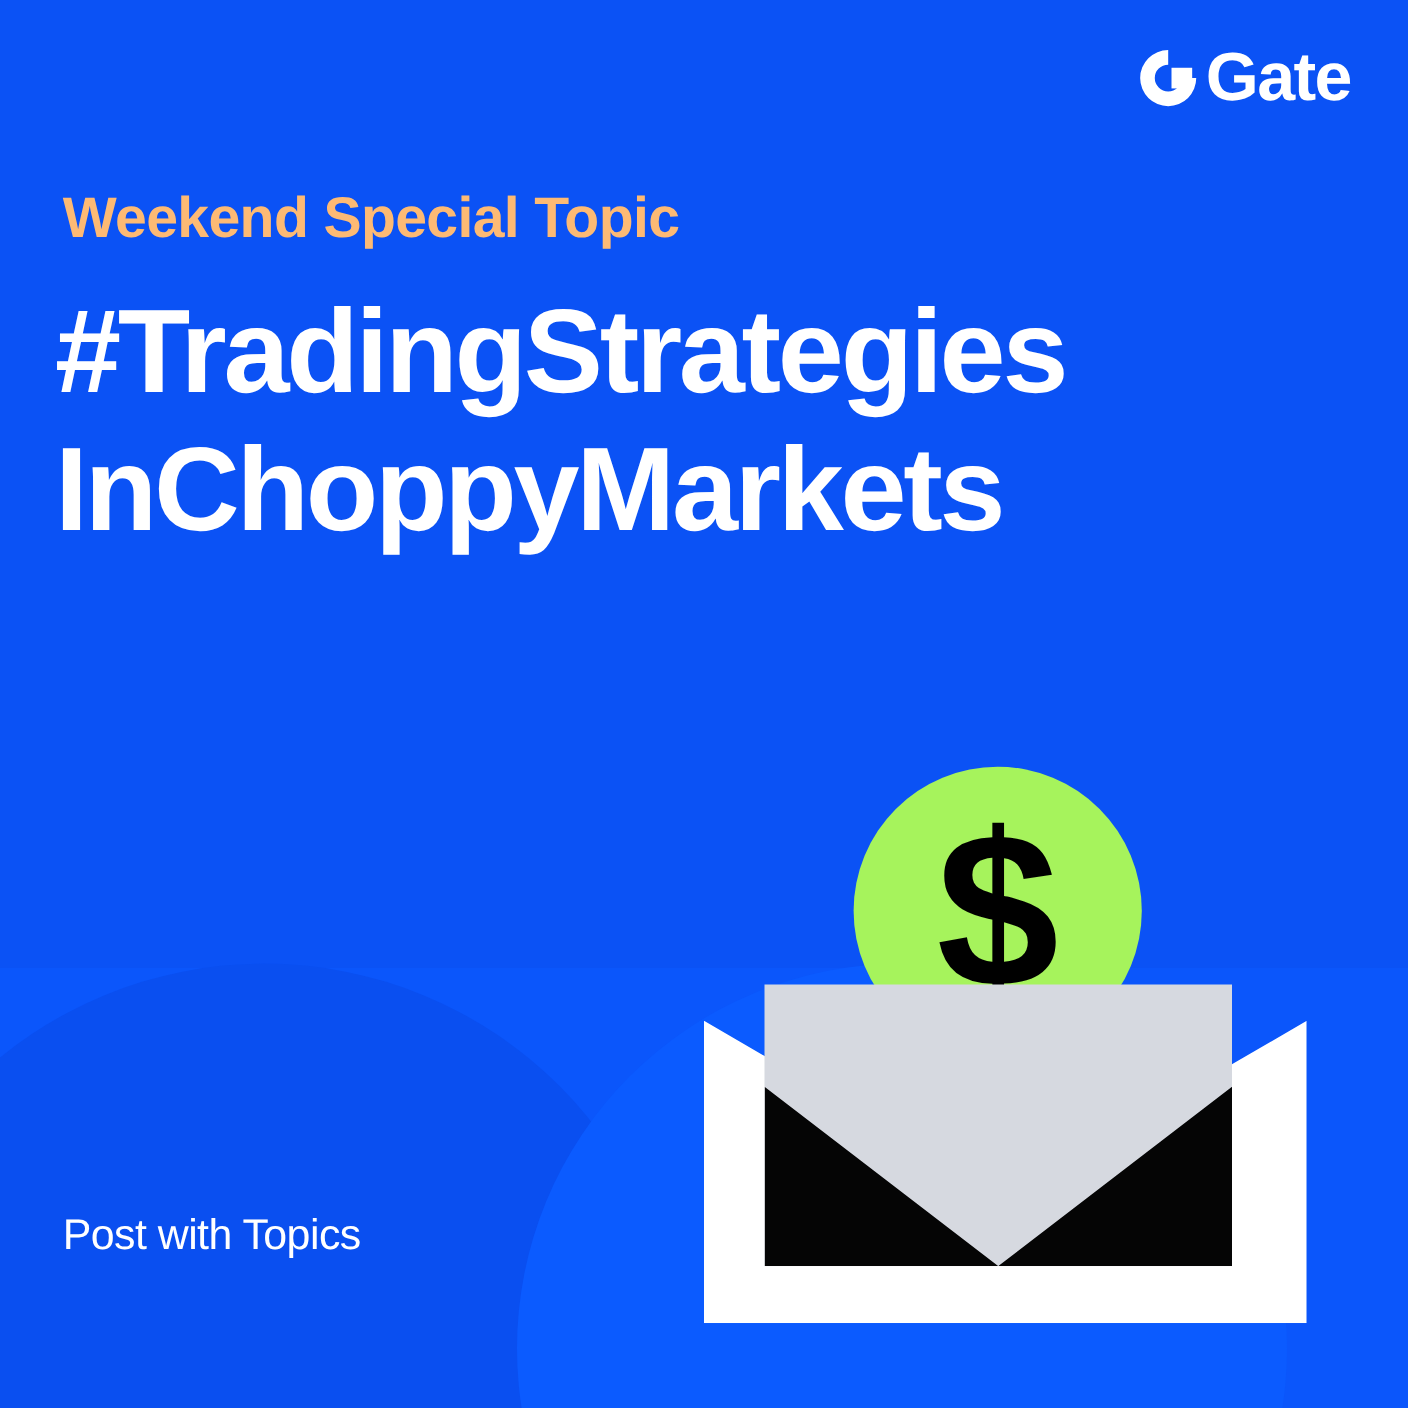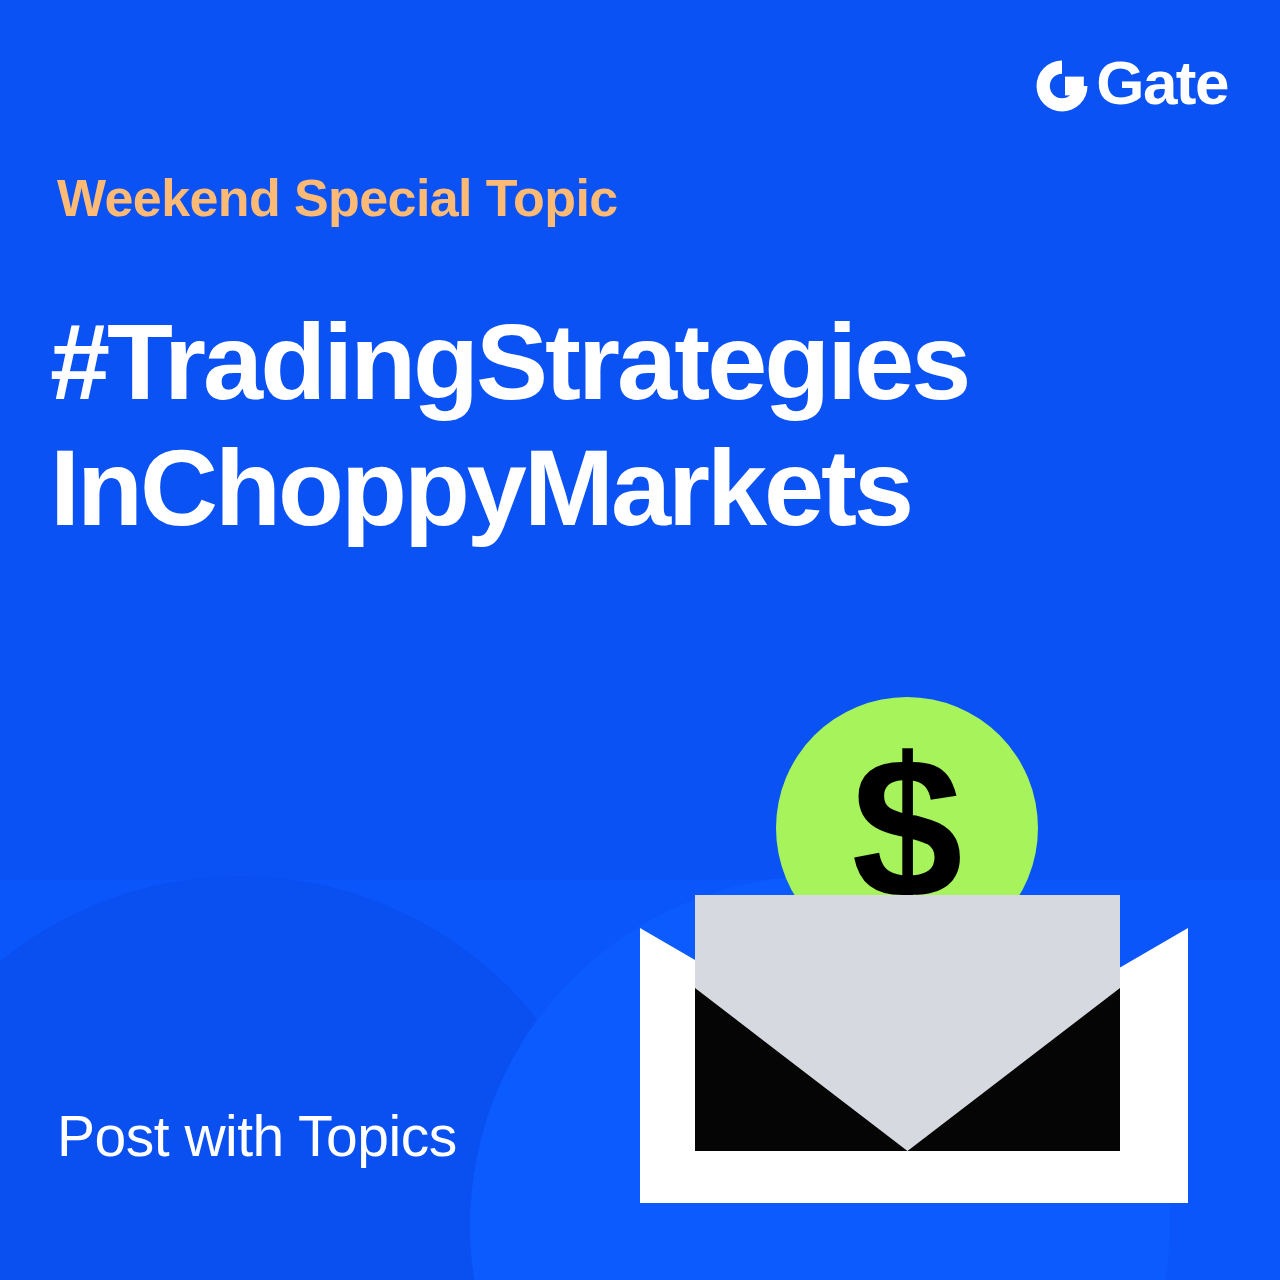--- a/index.html
+++ b/index.html
@@ -42,23 +42,23 @@
     width: 700px;
     height: 700px;
     border-radius: 50%;
     background: #0b5bff;
   }
 
   
   .logo {
     position: absolute;
     right: 52px;
-    top: 52px;
+    top: 40px;
     display: flex;
-    align-items: flex-end;
+    align-items: center;
     gap: 6px;
   }
   .logo-mark {
     width: 56px;
     height: 56px;
     display: block;
   }
   .logo-word {
     color: #ffffff;
     font-size: 62px;
@@ -83,30 +83,29 @@
     position: absolute;
     left: 50px;
     top: 256px;
     width: 930px;
     color: #ffffff;
     font-size: 108px;
     font-weight: 700;
     letter-spacing: -3px;
     line-height: 1.17;
     word-break: break-all;
-    margin-top: 43px;
   }
 
   
   .cta {
     position: absolute;
     left: 57px;
     top: 1093px;
     color: #ffffff;
-    font-size: 57px;
+    font-size: 39px;
     font-weight: 400;
     letter-spacing: -0.5px;
     line-height: 1.52;
   }
   .cta-amount {
     color: #2ce05d;
     font-weight: 700;
   }
 
   

